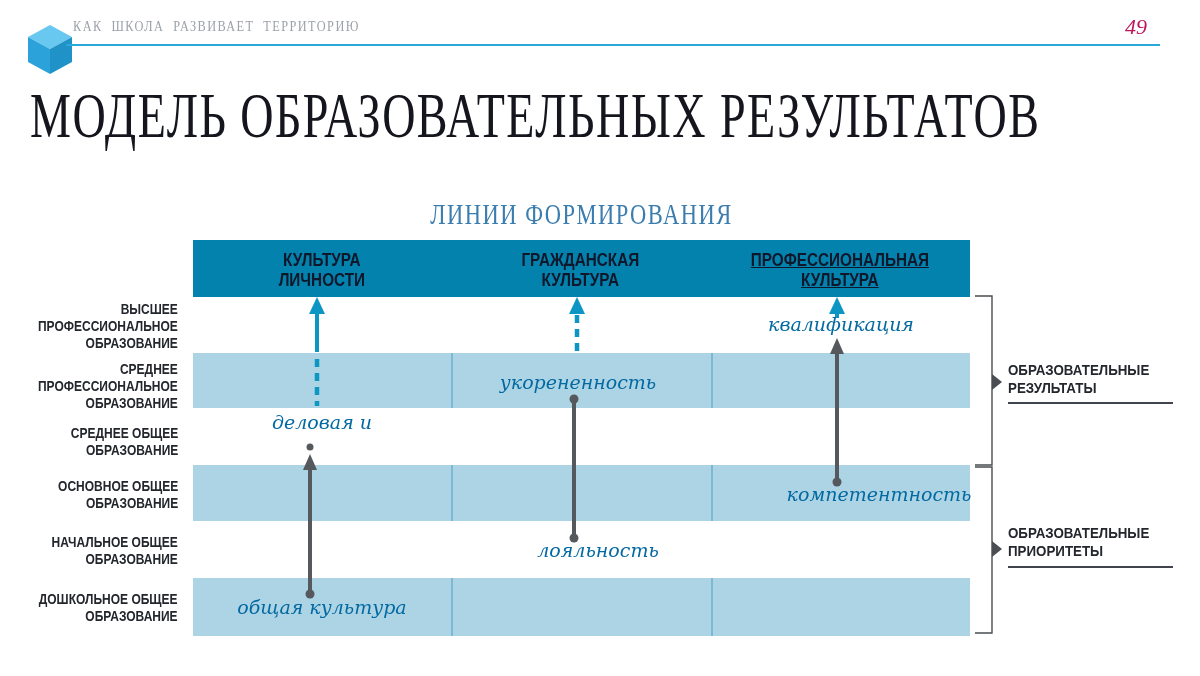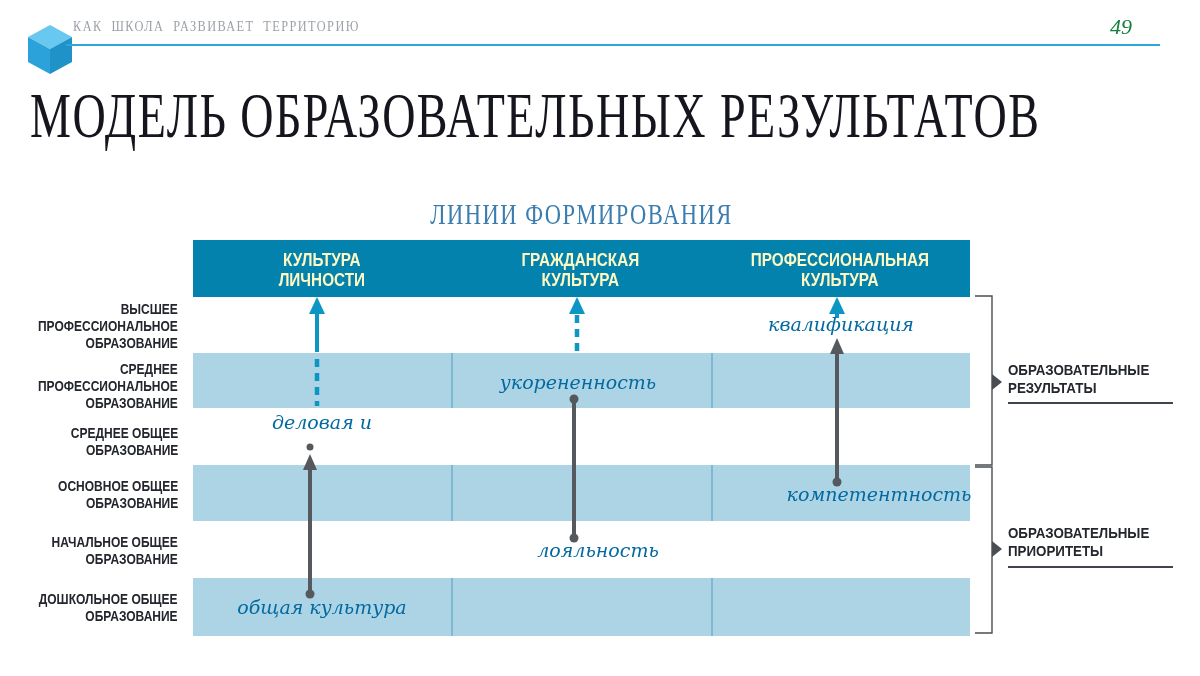--- a/index.html
+++ b/index.html
@@ -6,39 +6,39 @@
   body{width:1200px;height:676px;position:relative;background:#ffffff;overflow:hidden;
        font-family:"Liberation Sans",sans-serif;}
   .abs{position:absolute;}
 
   
   #cube{left:27px;top:25px;}
   #breadcrumb{left:73px;top:19px;font-family:"Liberation Serif",serif;font-size:14px;
     letter-spacing:1.6px;word-spacing:5px;color:#9ca2a9;transform:scaleX(.88);
     transform-origin:0 50%;white-space:nowrap;}
   #accent-rule{left:66px;top:44px;width:1094px;height:2px;background:#2aa8d9;}
-  #page-num{left:1110px;top:14px;width:52px;text-align:left;font-family:"Liberation Serif",serif;
-    font-style:italic;font-size:22px;color:#15803d;}
+  #page-num{left:1110px;top:14px;width:52px;text-align:center;font-family:"Liberation Serif",serif;
+    font-style:italic;font-size:22px;color:#be185d;}
 
   
   #main-title{left:30px;top:80px;margin:0;font-weight:normal;font-family:"Liberation Serif",serif;
     font-size:64px;line-height:72px;letter-spacing:2px;color:#14151d;white-space:nowrap;
     transform:scaleX(.72);transform-origin:0 50%;}
   #subtitle{left:193px;top:197px;width:777px;text-align:center;font-family:"Liberation Serif",serif;
     font-size:30px;letter-spacing:2px;color:#3b7dae;transform:scaleX(.75);
     transform-origin:50% 50%;white-space:nowrap;}
 
   
   #band{left:193px;top:240px;width:777px;height:57px;background:#0382ad;display:flex;}
-  .band-cell{display:flex;align-items:center;justify-content:center;color:#fef9c3;
+  .band-cell{display:flex;align-items:center;justify-content:center;color:#0f172a;
     font-weight:bold;font-size:18px;line-height:20px;text-align:center;padding-top:3px;
     box-sizing:border-box;}
   .band-cell .cinner{transform:scaleX(.85);white-space:nowrap;}
   .band-cell .cinner span{display:block;}
-  .bc1{width:257px;}.bc2{width:260px;}.bc3{width:260px;}
+  .bc1{width:257px;}.bc2{width:260px;}.bc3{width:260px;text-decoration:underline;}
 
   
   .grid-row{position:absolute;left:193px;width:777px;}
   .grid-row.shaded{background:#add4e4;}
   .sep{position:absolute;top:0;bottom:0;width:2px;background:#7db9d4;}
   .sep1{left:258px;} .sep2{left:518px;}
 
   
   .row-label{position:absolute;right:1022px;text-align:right;font-weight:bold;font-size:15px;
     line-height:17px;color:#23262c;white-space:nowrap;transform:scaleX(.8);

